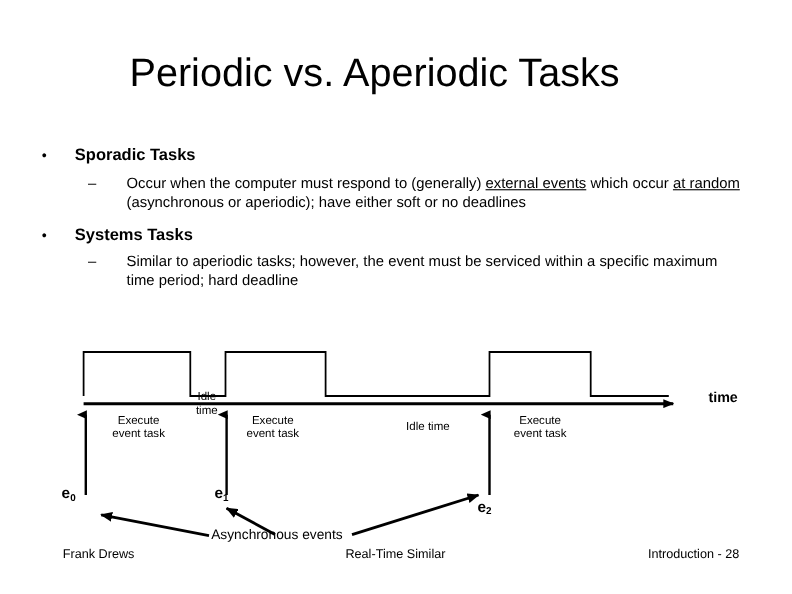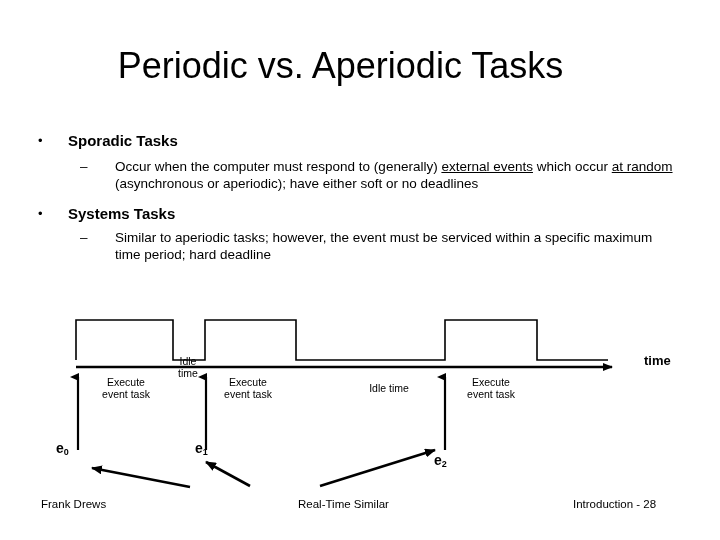--- a/index.html
+++ b/index.html
@@ -136,20 +136,21 @@
     white-space: nowrap;
   }
 
   
   .footer-item {
     position: absolute;
     top: 497px;
     font-size: 11.5px;
     line-height: 14px;
     white-space: nowrap;
+    margin-left: 16px;
   }
   #footer-left   { left: 41px; }
   #footer-center { left: 298px; }
   #footer-right  { left: 573px; }
 </style>
 </head>
 <body>
 
 <div id="slide">
 
@@ -228,18 +229,19 @@
   </div>
 
   <div id="time-label">time</div>
 
   <div class="ev-label" style="left:56px; top:441px;"><span>e</span><sub>0</sub></div>
 
   <div class="ev-label" style="left:195px; top:441px;"><span>e</span><sub>1</sub></div>
 
   <div class="ev-label" style="left:434px; top:441px;margin-top:12px;"><span>e</span><sub>2</sub></div>
 
+  <div id="async-label">Asynchronous events</div>
 
   <div class="footer-item" id="footer-left">Frank Drews</div>
   <div class="footer-item" id="footer-center">Real-Time Similar</div>
   <div class="footer-item" id="footer-right">Introduction - 28</div>
 
 </div>
 
 </body></html>

